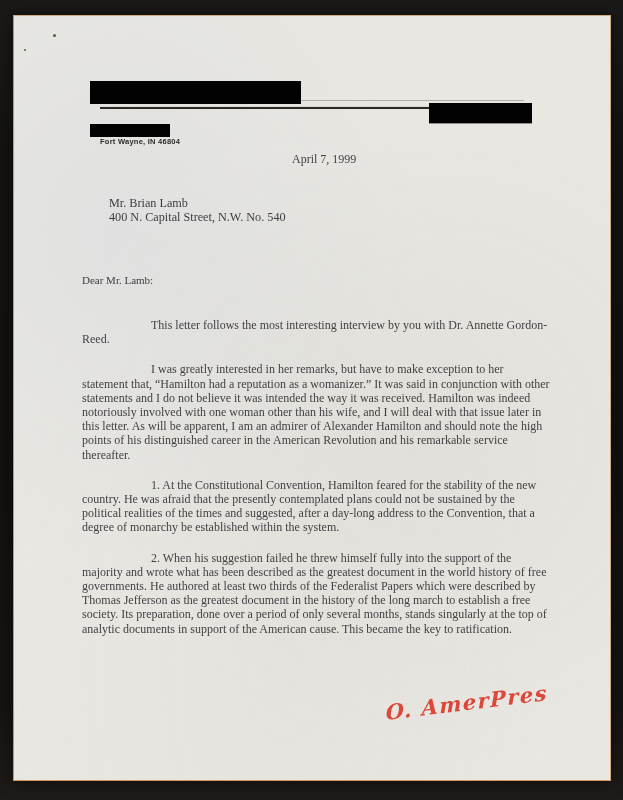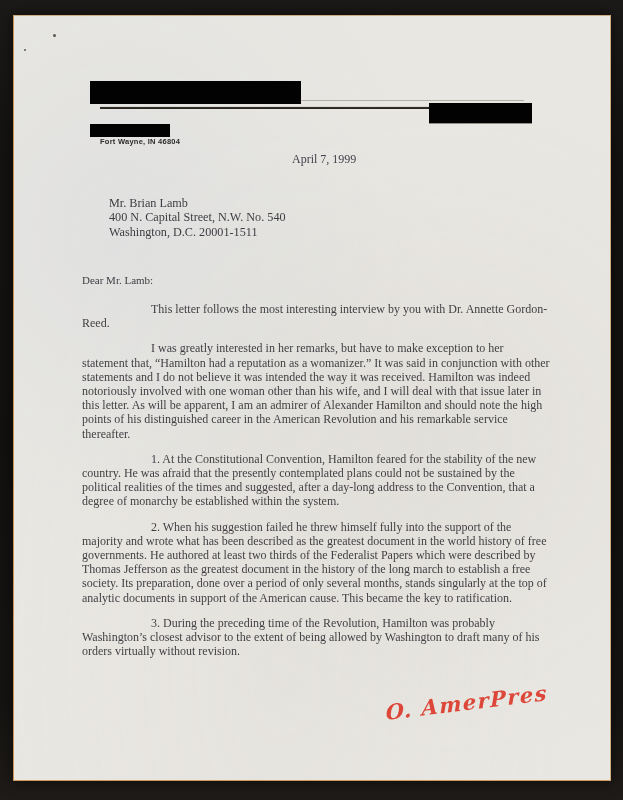--- a/index.html
+++ b/index.html
@@ -30,21 +30,21 @@
     background:linear-gradient(180deg,#d9d6d0 0%,#d9d6d0 34%,#37332d 34%,#23201c 100%);}
   .letterhead-city{
     position:absolute;left:86px;top:121px;
     font-family:"Liberation Sans", sans-serif;font-weight:bold;
     font-size:7.5px;letter-spacing:0.25px;color:#2e2c2b;
   }
   .date{position:absolute;left:278px;top:136px;font-size:12px;color:#44424a;}
   .recipient{position:absolute;left:68px;top:180px;font-size:12.2px;line-height:14.4px;color:#3e3c42;margin-left:27px;}
   .salutation{position:absolute;left:68px;top:258px;font-size:11px;color:#3e3c42;}
   .body-text{position:absolute;left:68px;top:286px;width:468px;font-size:12px;line-height:14.2px;color:#413f43;}
-  .body-text p{margin:0 0 11px 0;text-indent:69px;}
+  .body-text p{margin:16px 0 11px 0;text-indent:69px;}
   .annotation{
     position:absolute;left:372px;top:684px;
     font-family:"DejaVu Serif", serif;font-style:italic;font-weight:bold;
     font-size:21px;letter-spacing:1.5px;
     transform:rotate(-7deg) skewX(-6deg);transform-origin:left bottom;
     white-space:nowrap;
   }
   .speck{position:absolute;border-radius:50%;background:#5a564f;}
   .speck.s1{left:39px;top:18px;width:3px;height:3px;}
   .speck.s2{left:10px;top:33px;width:2px;height:2px;}
@@ -64,28 +64,26 @@
     <div class="redaction bar-right"></div>
     <div class="redaction bar-street"></div>
 
     <div class="letterhead-city">Fort Wayne, IN 46804</div>
 
     <div class="date">April 7, 1999</div>
 
     <div class="recipient">
       <div>Mr. Brian Lamb</div>
       <div>400 N. Capital Street, N.W. No. 540</div>
-      <div>Washington, D.C. 20001-1511</div>
     </div>
 
     <div class="salutation">Dear Mr. Lamb:</div>
 
     <div class="body-text">
       <p>This letter follows the most interesting interview by you with Dr. Annette Gordon-Reed.</p>
       <p>I was greatly interested in her remarks, but have to make exception to her statement that, “Hamilton had a reputation as a womanizer.”  It was said in conjunction with other statements and I do not believe it was intended the way it was received.  Hamilton was indeed notoriously involved with one woman other than his wife, and I will deal with that issue later in this letter.  As will be apparent, I am an admirer of Alexander Hamilton and should note the high points of his distinguished career in the American Revolution and his remarkable service thereafter.</p>
       <p>1.  At the Constitutional Convention, Hamilton feared for the stability of the new country.  He was afraid that the presently contemplated plans could not be sustained by the political realities of the times and suggested, after a day-long address to the Convention, that a degree of monarchy be established within the system.</p>
       <p>2.  When his suggestion failed he threw himself fully into the support of the majority and wrote what has been described as the greatest document in the world history of free governments.  He authored at least two thirds of the Federalist Papers which were described by Thomas Jefferson as the greatest document in the history of the long march to establish a free society.  Its preparation, done over a period of only several months, stands singularly at the top of analytic documents in support of the American cause.  This became the key to ratification.</p>
-      <p>3.  During the preceding time of the Revolution, Hamilton was probably Washington’s closest advisor to the extent of being allowed by Washington to draft many of his orders virtually without revision.</p>
     </div>
 
     <div class="annotation" style="color: rgb(221, 71, 57);">O. AmerPres</div>
   </div>
 </div>
 
 </body></html>

